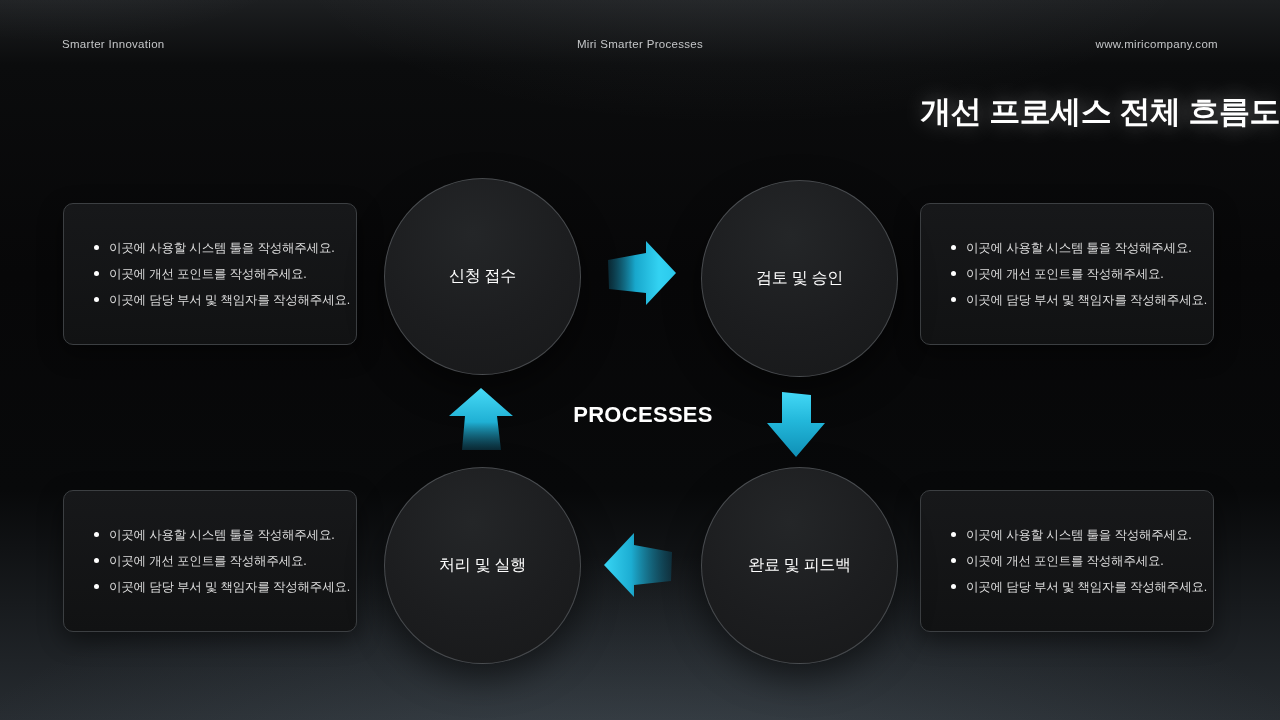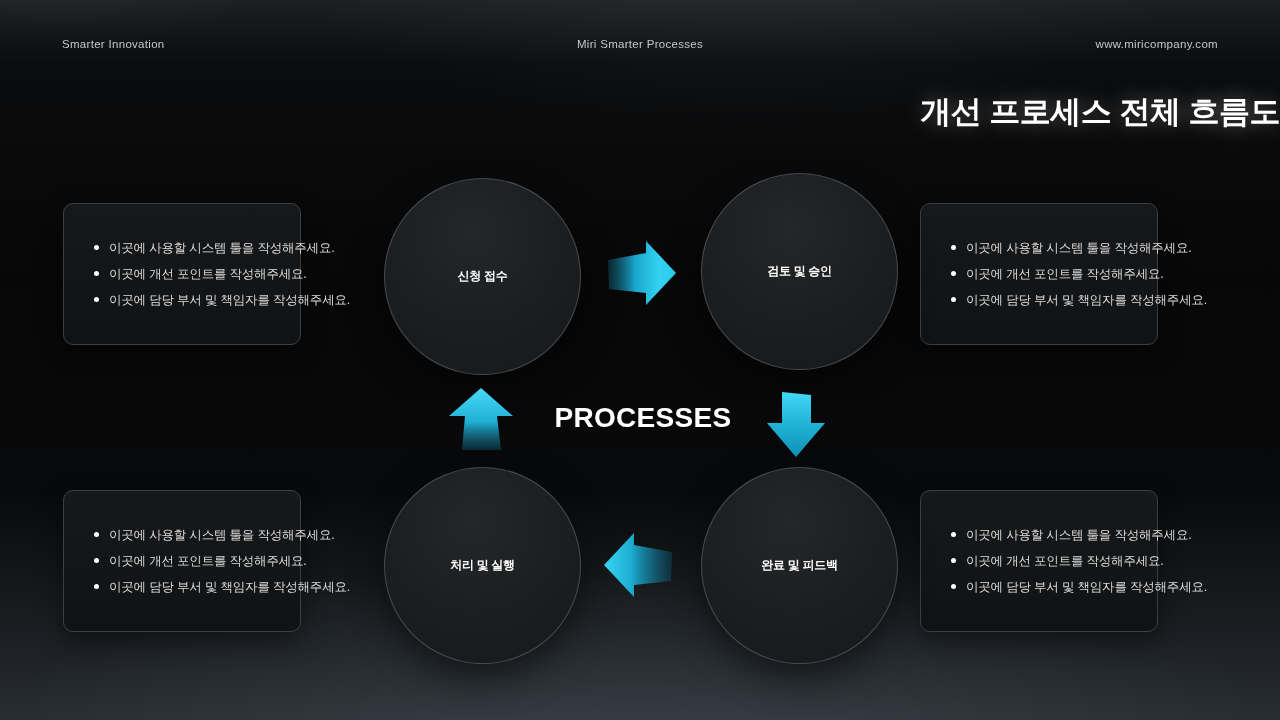--- a/index.html
+++ b/index.html
@@ -15,21 +15,21 @@
   .header-text{position:absolute;top:38px;font-size:11.5px;color:#c4c6c8;letter-spacing:.3px;}
   .header-left{left:62px;}
   .header-center{left:0;right:0;text-align:center;}
   .header-right{right:62px;}
   .slide-title{
     position:absolute;top:91px;left:0;right:0;text-align:right;
     font-size:31px;font-weight:700;color:#ffffff;letter-spacing:-.5px;
     text-shadow:0 0 22px rgba(255,255,255,.35),0 0 46px rgba(255,255,255,.12);
   }
   .note-box{
-    position:absolute;width:238px;height:142px;border-radius:10px;box-sizing:border-box;
+    position:absolute;width:294px;height:142px;border-radius:10px;box-sizing:border-box;
     border:1px solid #3c3f42;
     background:linear-gradient(180deg,#17181a 0%,#111213 100%);
     display:flex;align-items:center;padding:0 14px 0 30px;
     box-shadow:0 8px 24px rgba(0,0,0,.45);
   }
   .note-box ul{list-style:none;margin:0;padding:0;}
   .note-box li{
     position:relative;padding-left:15px;margin:9px 0;
     font-size:12.5px;color:#dedede;letter-spacing:-.2px;white-space:nowrap;
   }
@@ -38,30 +38,30 @@
   }
   .box-tl{left:63px;top:203px;}
   .box-tr{left:920px;top:203px;}
   .box-bl{left:63px;top:490px;}
   .box-br{left:920px;top:490px;}
   .step-circle{
     position:absolute;width:197px;height:197px;border-radius:50%;box-sizing:border-box;
     border:1px solid rgba(215,222,228,.24);
     background:radial-gradient(circle at 45% 28%, #242628 0%, #1c1d1f 55%, #171819 100%);
     display:flex;align-items:center;justify-content:center;
-    color:#ffffff;font-size:12px;font-weight:700;letter-spacing:-.3px;
+    color:#ffffff;font-size:16px;font-weight:400;letter-spacing:-.3px;
     box-shadow:0 14px 34px rgba(0,0,0,.5);
   }
   .circle-tl{left:384px;top:178px;}
-  .circle-tr{left:701px;top:173px;justify-content:center;}
+  .circle-tr{left:701px;top:180px;justify-content:center;}
   .circle-br{left:701px;top:467px;}
   .circle-bl{left:384px;top:467px;}
   .processes-label{
     position:absolute;left:523px;top:402px;width:240px;text-align:center;
-    font-size:28px;font-weight:800;color:#ffffff;letter-spacing:.3px;
+    font-size:22px;font-weight:800;color:#ffffff;letter-spacing:.3px;
   }
   .flow-arrow{position:absolute;}
   .arrow-right{left:608px;top:240px;}
   .arrow-down{left:767px;top:392px;}
   .arrow-left{left:604px;top:532px;}
   .arrow-up{left:449px;top:388px;}
 </style>
 </head>
 <body>
 

